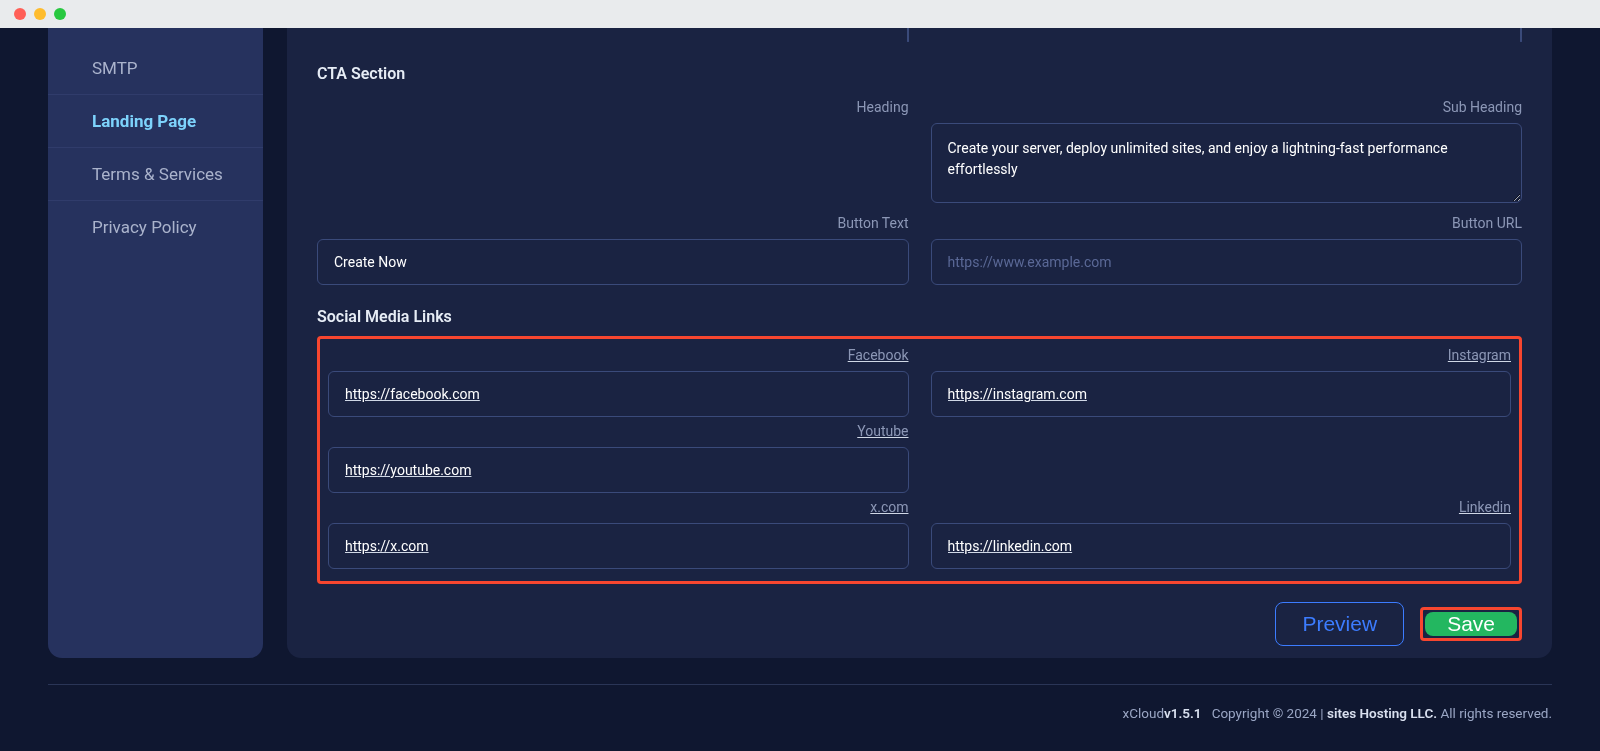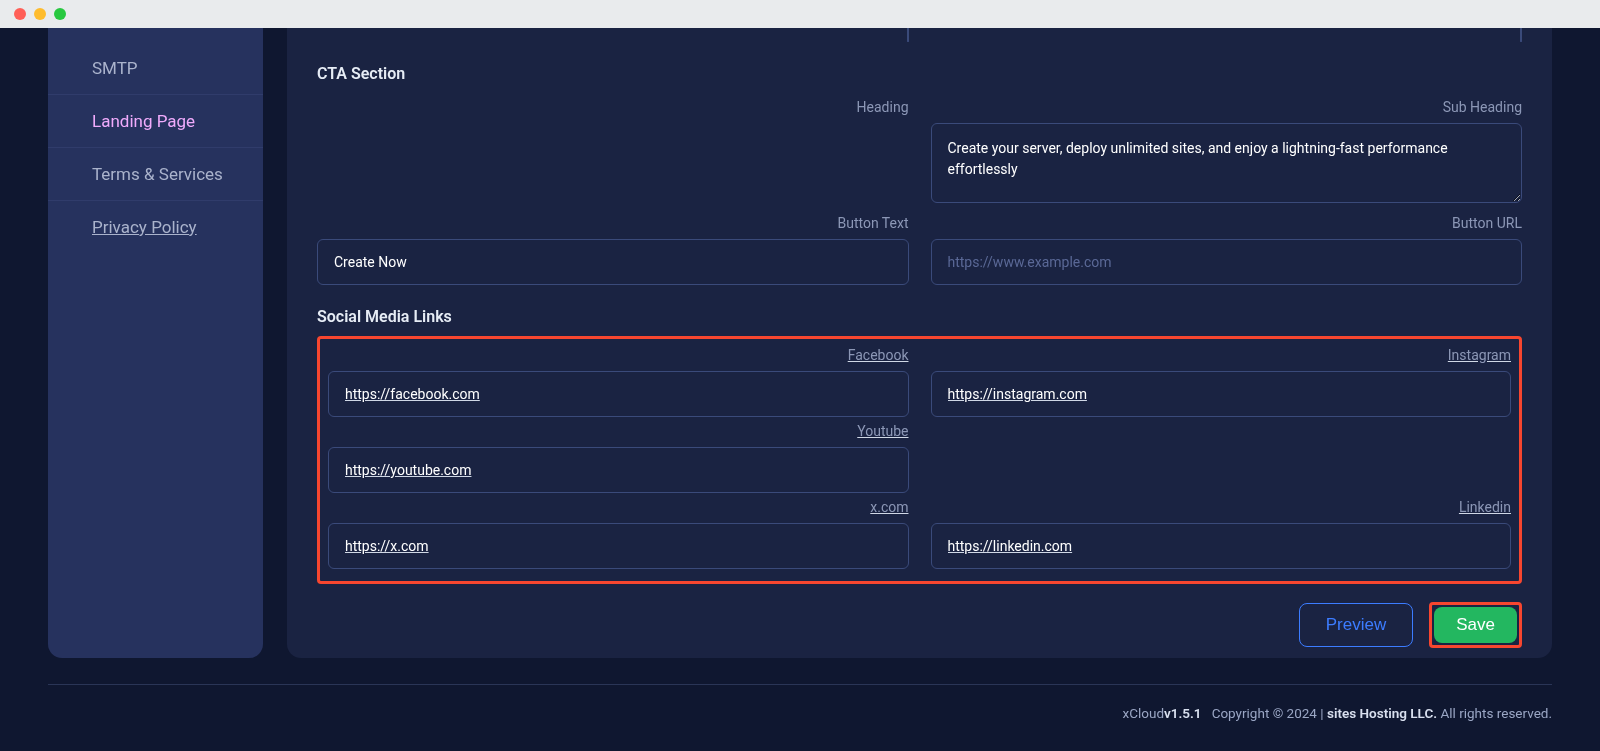--- a/index.html
+++ b/index.html
@@ -48,22 +48,22 @@
     padding-bottom: 20px;
     flex-shrink: 0;
   }
   .sidebar .nav-item {
     padding: 16px 24px 16px 44px;
     color: #aab3cc;
     font-size: 17px;
     border-bottom: 1px solid #303c6b;
     cursor: pointer;
   }
-  .sidebar .nav-item:last-child { border-bottom: none; text-decoration: underline; }
-  .sidebar .nav-item.active { color: #f0abfc; font-weight: 400; }
+  .sidebar .nav-item:last-child { border-bottom: none; }
+  .sidebar .nav-item.active { color: #7dd3fc; font-weight: 700; }
 
   
   .main {
     flex: 1;
     background: #1a2342;
     border-radius: 0 0 14px 14px;
     padding: 0 30px 24px 30px;
     display: flex;
     flex-direction: column;
     min-width: 0;
@@ -121,42 +121,42 @@
     display: flex;
     justify-content: flex-end;
     gap: 16px;
     margin-top: 18px;
     align-items: center;
   }
   .btn {
     height: 44px;
     padding: 0 26px;
     border-radius: 8px;
-    font-size: 17px;
+    font-size: 21px;
     font-weight: 500;
     cursor: pointer;
     display: inline-flex;
     align-items: center;
     justify-content: center;
   }
   .btn-preview {
     background: transparent;
     color: #3c7cff;
     border: 1px solid #3c7cff;
   }
   .save-wrap {
     border: 3px solid #f7462f;
     padding: 2px;
     border-radius: 4px;
   }
   .btn-save {
     background: #23b760;
     color: #ffffff;
     border: none;
-    height: 36px;
+    height: 24px;
     padding: 0 22px;
   }
 
   
   .footer {
     border-top: 1px solid #2a3556;
     margin-top: 26px;
     padding-top: 20px;
     text-align: right;
     color: #9aa6c4;

